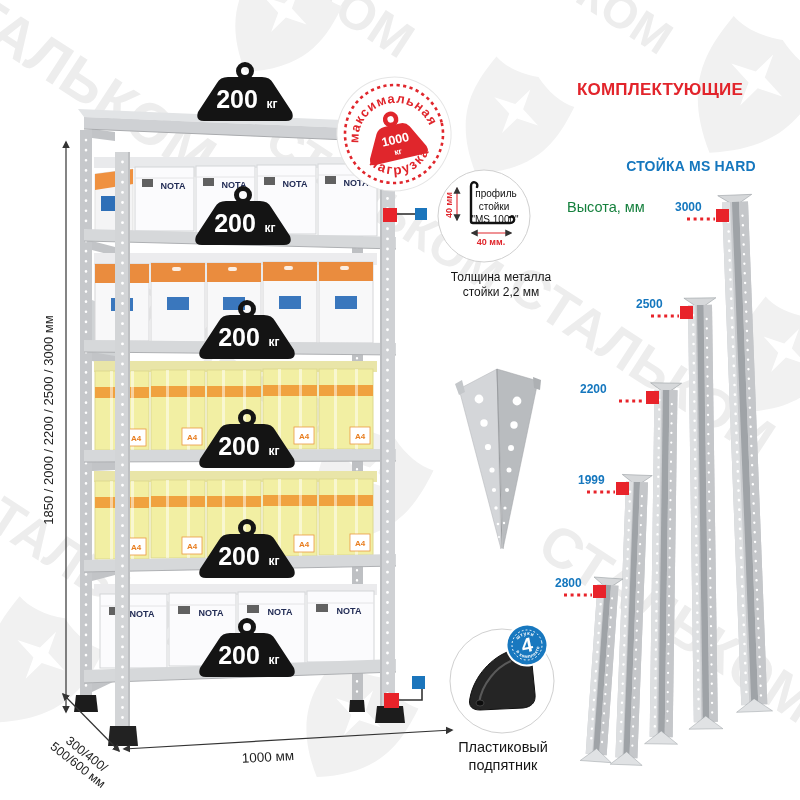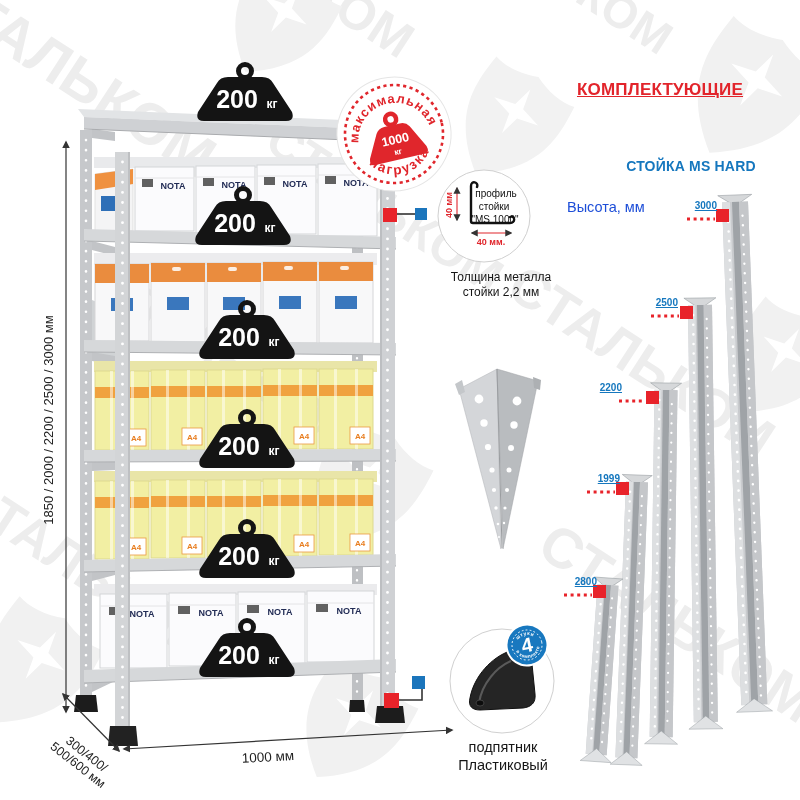--- a/index.html
+++ b/index.html
@@ -6,26 +6,26 @@
   #canvas{position:relative;width:800px;height:800px;background:#ffffff;overflow:hidden;
           font-family:"Liberation Sans","DejaVu Sans",sans-serif;}
   .abs{position:absolute;}
   .z0{z-index:0;} .z1{z-index:1;} .z2{z-index:2;}
   .wm{position:absolute;color:#ededed;font-weight:bold;white-space:nowrap;
       transform:rotate(33deg);user-select:none;}
   .wm-shield{position:absolute;transform:rotate(33deg);}
   .blue{color:#1577be;} .red{color:#e2242b;}
   .title{left:44px;top:22px;font-size:28px;font-weight:bold;letter-spacing:-0.2px;}
   .comp-h{position:absolute;left:540px;width:240px;color:#e2242b;font-weight:bold;
-          font-size:17px;text-align:center;letter-spacing:.2px;text-decoration:underline;}
+          font-size:17px;text-align:center;letter-spacing:.2px;}
   .subheader{position:absolute;left:571px;top:158px;width:240px;color:#1577be;
           font-weight:bold;font-size:14px;text-align:center;letter-spacing:.2px;}
-  .hgt-label{position:absolute;color:#1577be;font-weight:bold;font-size:10px;
-          text-align:right;width:42px;text-decoration:underline;}
-  .plain{color:#1d4ed8;font-size:14.5px;text-align:right;}
+  .hgt-label{position:absolute;color:#1577be;font-weight:bold;font-size:12px;
+          text-align:left;width:42px;}
+  .plain{color:#15803d;font-size:14.5px;text-align:right;}
   .dimtext{color:#222;font-size:13px;white-space:nowrap;}
   .caption{position:absolute;color:#161616;text-align:center;line-height:1.25;}
   svg text{font-family:"Liberation Sans","DejaVu Sans",sans-serif;}
 </style>
 </head>
 <body>
 
 <div id="canvas">
 
   <div class="abs z0" style="left:0;top:0;width:800px;height:800px;">
@@ -543,17 +543,17 @@
     <div>300/400/</div>
     <div>500/600 мм</div>
   </div>
   <div class="abs z2 dimtext" style="left:268px;top:757px;transform:translate(-50%,-50%) rotate(-3deg);font-size:13.5px;">1000 мм</div>
 
   <div class="caption z2" style="left:426px;top:270px;width:150px;font-size:12px;">
     <div>Толщина металла</div>
     <div>стойки 2,2 мм</div>
   </div>
   <div class="caption z2" style="left:428px;top:738px;width:150px;font-size:14.5px;">
+    <div>Пластиковый</div>
     <div>подпятник</div>
-    <div>Пластиковый</div>
   </div>
 
 </div>
 
 </body></html>

